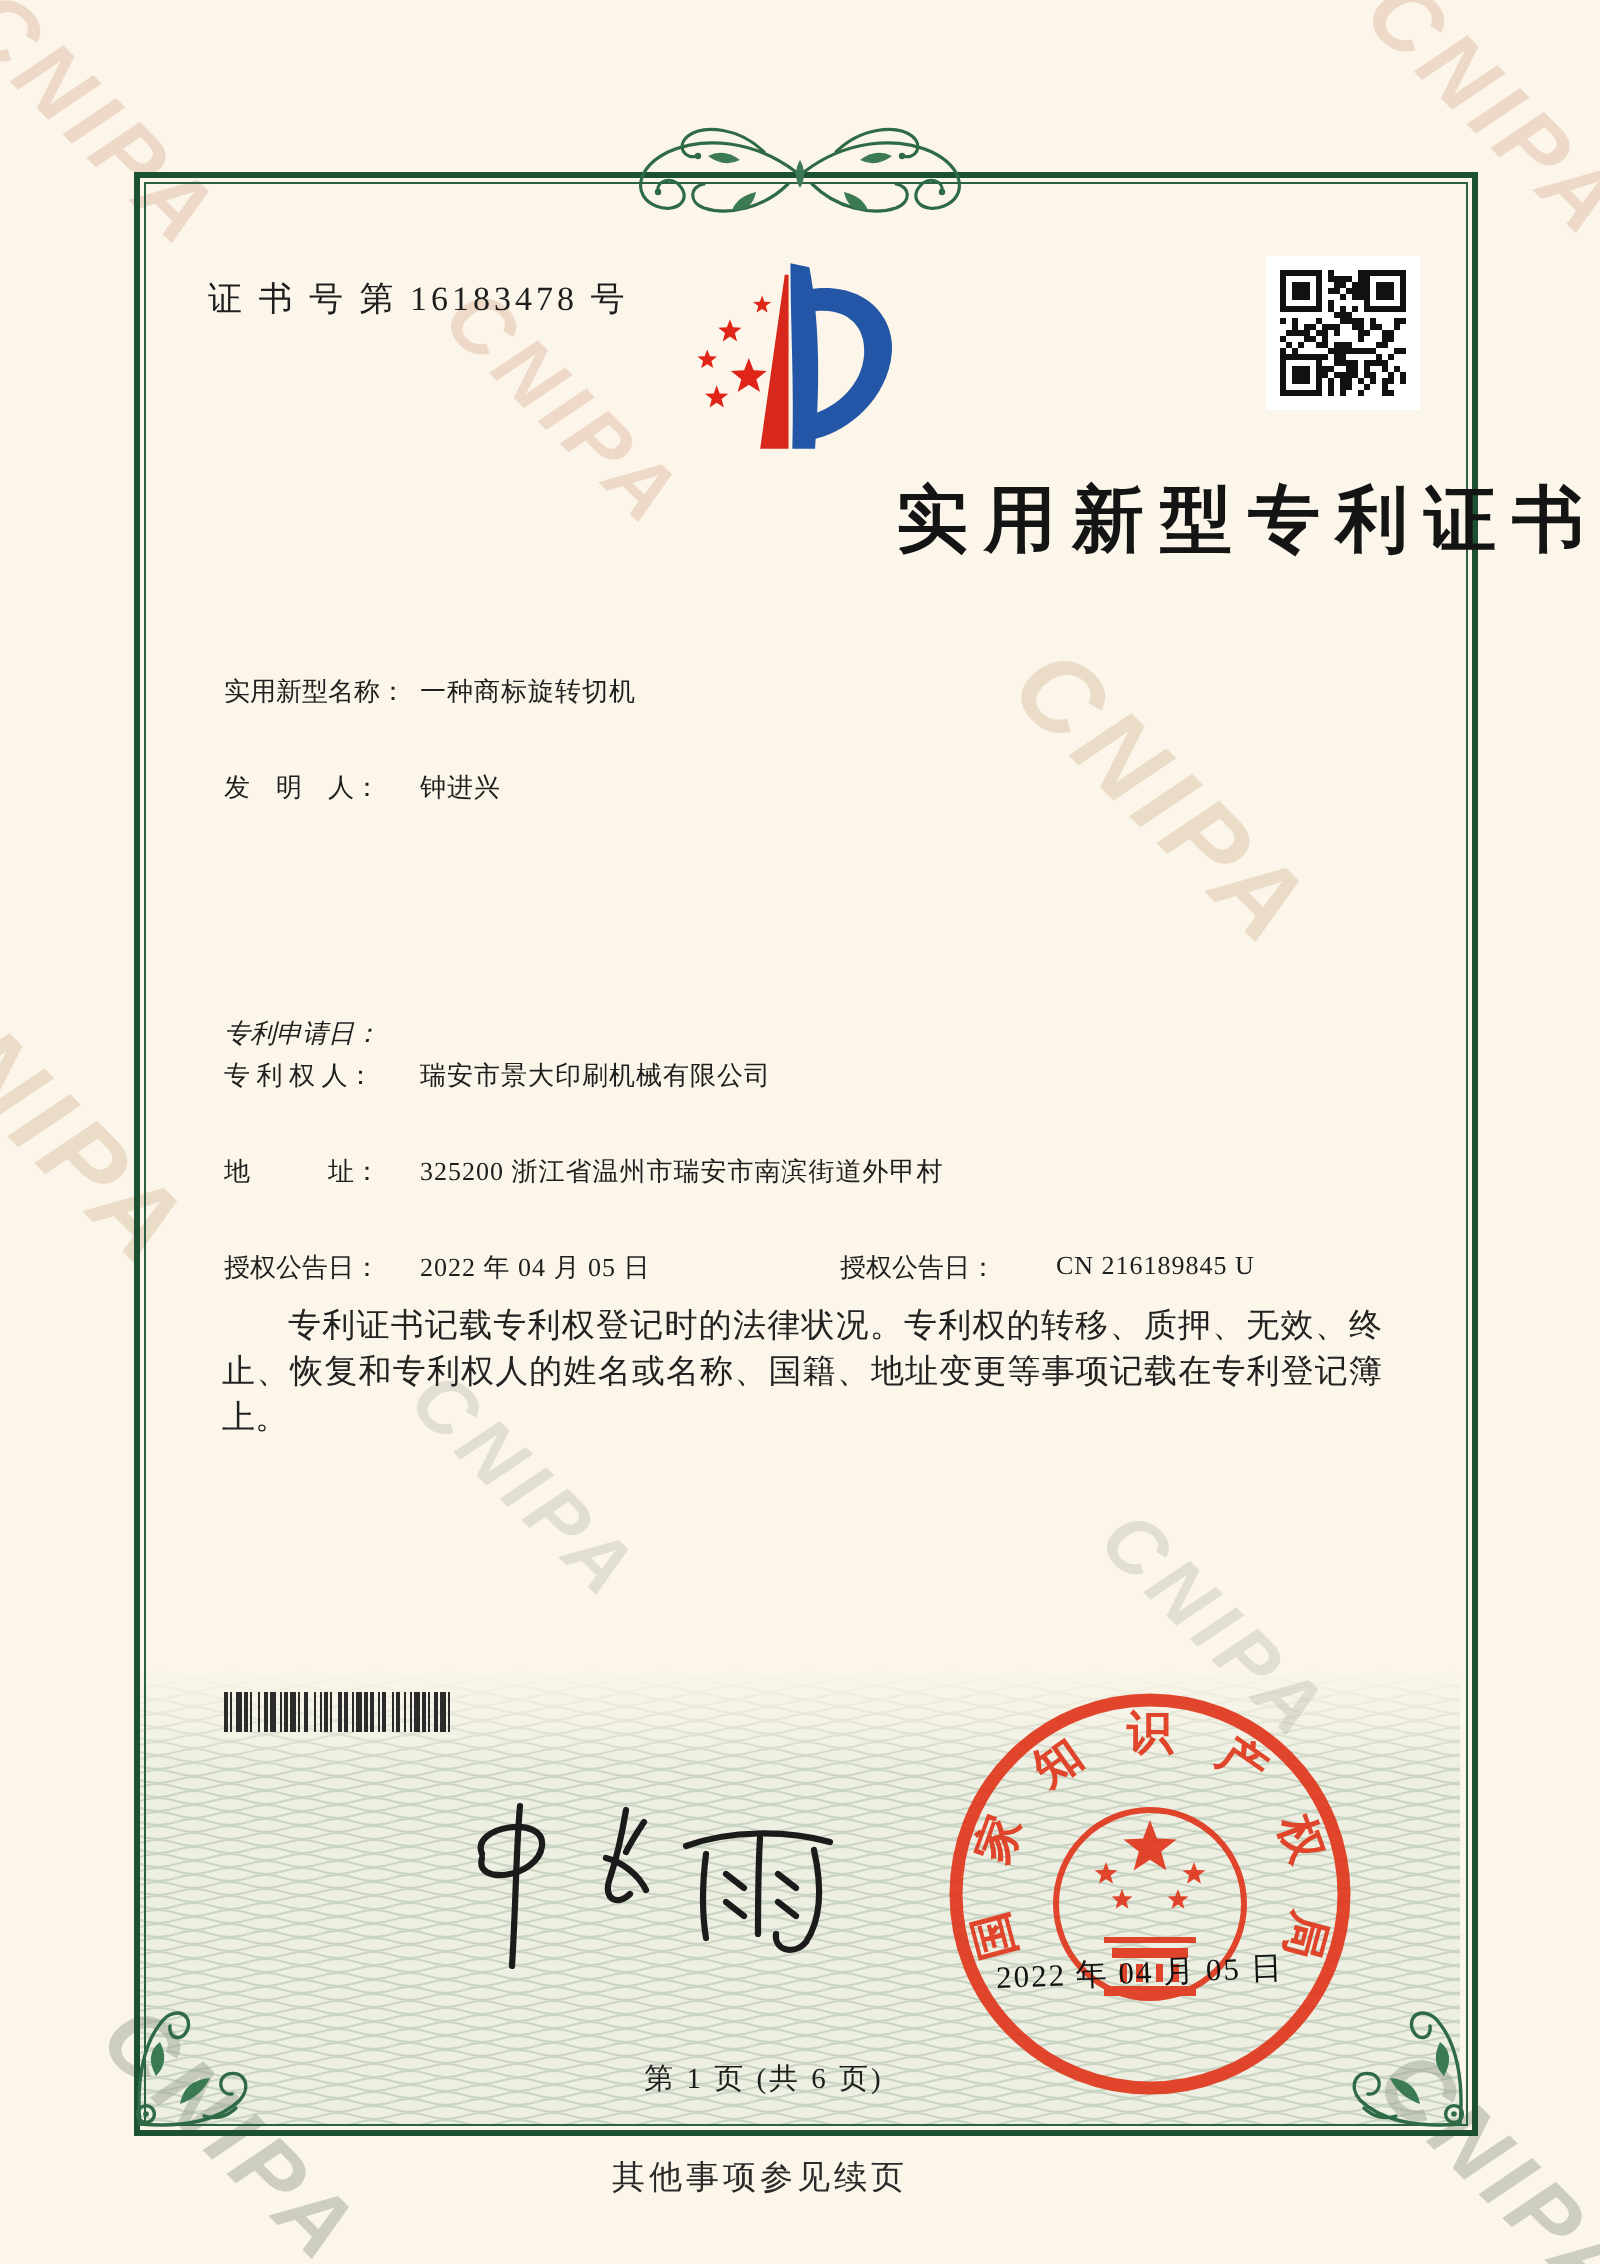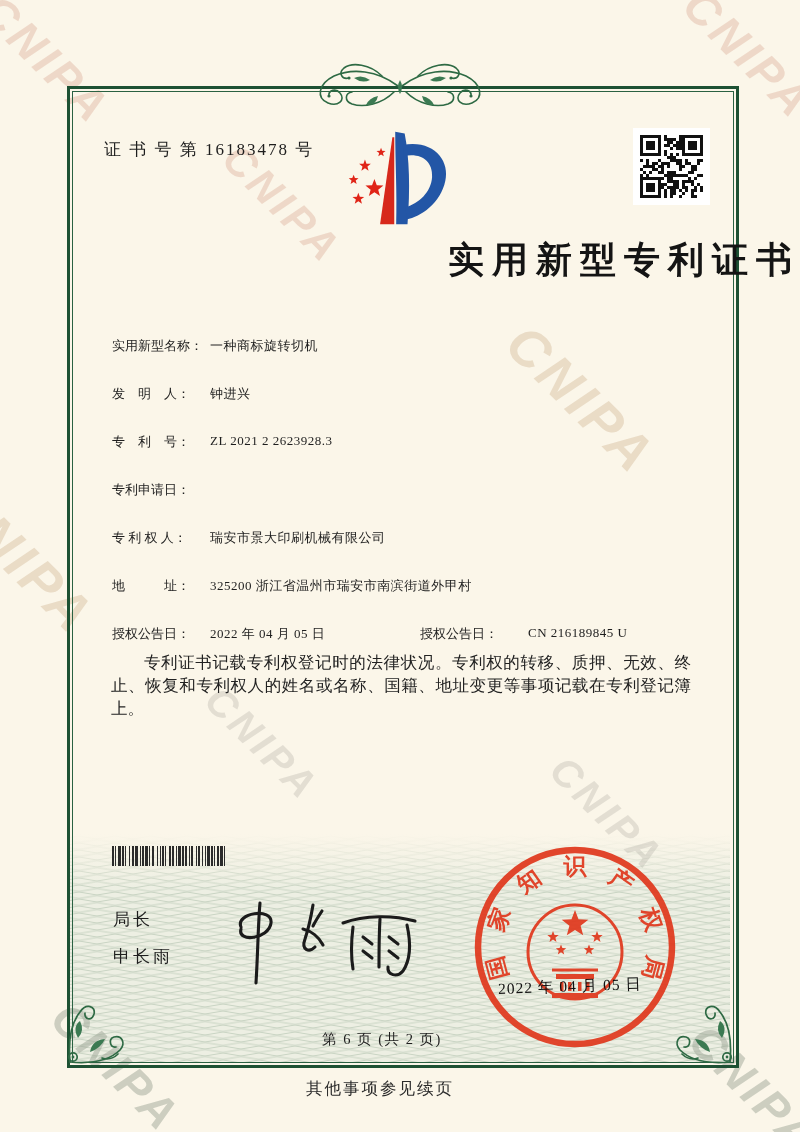--- a/index.html
+++ b/index.html
@@ -393,25 +393,21 @@
     <div class="title">实用新型专利证书</div>
 
     <div class="row" style="top:337px;">
       <span class="lab">实用新型名称：</span>
       <span class="val">一种商标旋转切机</span>
     </div>
     <div class="row" style="top:385px;">
       <span class="lab">发　明　人：</span>
       <span class="val">钟进兴</span>
     </div>
-    <div class="row" style="top:433px;">
-      <span class="lab">专　利　号：</span>
-      <span class="val">ZL 2021 2 2623928.3</span>
-    </div>
-    <div class="row" style="top:481px;">
+    <div class="row" style="top:508px;font-style:italic;">
       <span class="lab">专利申请日：</span>
     </div>
     <div class="row" style="top:529px;">
       <span class="lab">专 利 权 人：</span>
       <span class="val">瑞安市景大印刷机械有限公司</span>
     </div>
     <div class="row" style="top:577px;">
       <span class="lab">地　　　址：</span>
       <span class="val">325200 浙江省温州市瑞安市南滨街道外甲村</span>
     </div>
@@ -492,24 +488,20 @@
         <span style="width: 1px; background: rgb(43, 43, 43);"></span>
         <span style="width: 2px; background: transparent;"></span>
         <span style="width: 2px; background: rgb(43, 43, 43);"></span>
         <span style="width: 1px; background: transparent;"></span>
         <span style="width: 3px; background: rgb(43, 43, 43);"></span>
         <span style="width: 1px; background: transparent;"></span>
         <span style="width: 1px; background: rgb(43, 43, 43);"></span>
         <span style="width: 2px; background: transparent;"></span>
       </div>
 
-    <div class="director">
-      <div>局长</div>
-      <div>申长雨</div>
-    </div>
 
     <svg class="signature" width="200" height="100" viewBox="0 0 200 100">
       <g fill="none" stroke="#1b1b1b" stroke-width="3.1" stroke-linecap="round">
         <path d="M35,10 C33,32 33,58 31,90"></path>
         <path d="M16,34 C10,20 48,14 46,30 C44,46 12,50 16,36"></path>
         <path d="M88,12 C86,24 84,34 80,46 C76,57 84,60 90,54"></path>
         <path d="M78,36 C86,38 94,44 98,52"></path>
         <path d="M97,18 C93,24 90,29 88,33"></path>
         <path d="M118,30 C140,22 168,22 190,28"></path>
         <path d="M128,34 C126,50 126,64 128,76"></path>
@@ -549,17 +541,17 @@
           <rect x="92" y="142" width="3.5" height="9" stroke="none"></rect>
           <rect x="100" y="142" width="3.5" height="9" stroke="none"></rect>
           <rect x="110" y="142" width="3.5" height="9" stroke="none"></rect>
           <rect x="118" y="142" width="3.5" height="9" stroke="none"></rect>
           <rect x="84" y="153" width="46" height="5" stroke="none"></rect>
         </g>
       </g>
     </svg>
     <div class="seal-date">2022 年 04 月 05 日</div>
 
-    <div class="page-info">第 6 页 (共 2 页)</div>
+    <div class="page-info">第 1 页 (共 6 页)</div>
 
     <div class="footer-note">其他事项参见续页</div>
   </div>
 </div>
 
 </body></html>

